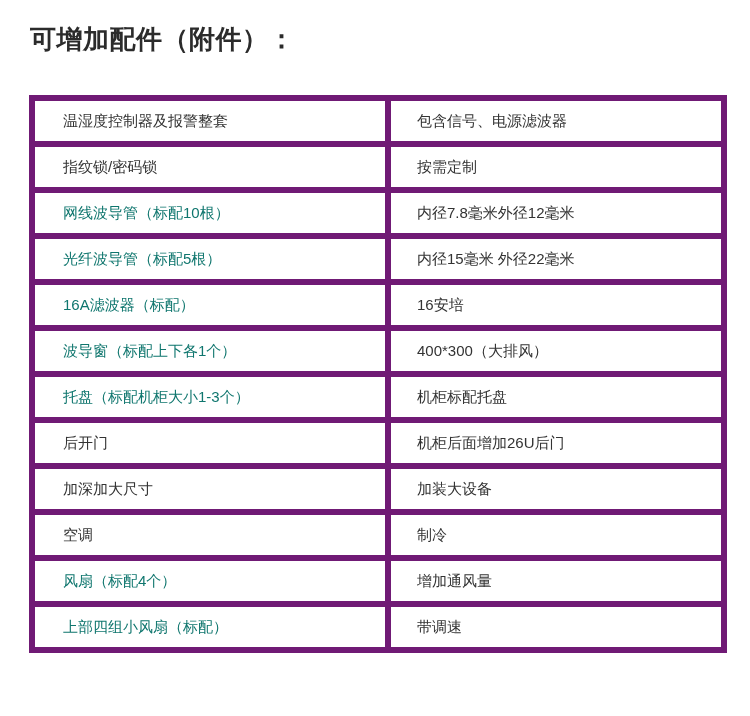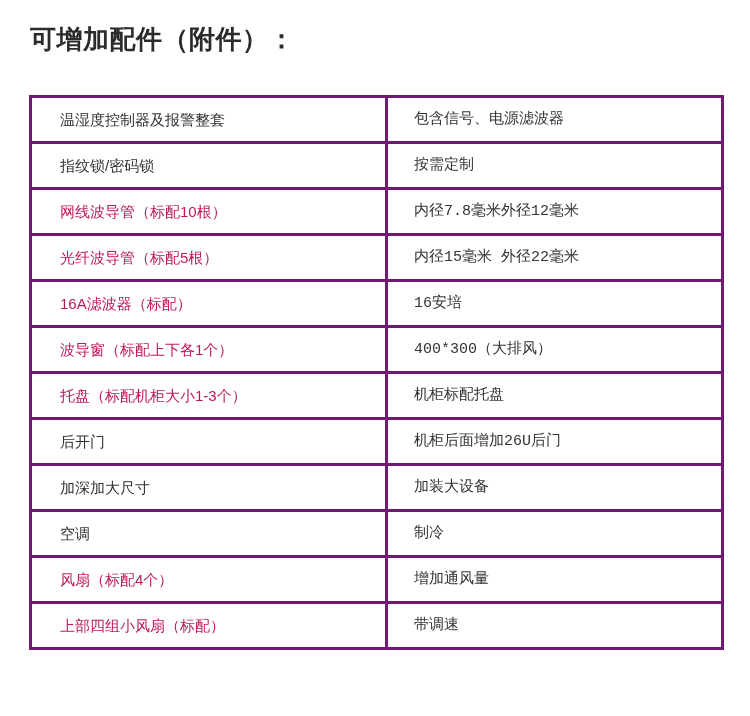--- a/index.html
+++ b/index.html
@@ -33,34 +33,33 @@
     position: absolute;
     left: 29px;
     top: 95px;
     width: 692px;
     border-collapse: collapse;
     table-layout: fixed;
   }
   .accessory-table col.c1 { width: 356px; }
   .accessory-table col.c2 { width: 336px; }
   .accessory-table td {
-    border: 3px solid #701a75;
+    border: 6px solid #701a75;
     height: 46px;
     padding: 0 0 0 28px;
     font-size: 15px;
     vertical-align: middle;
     line-height: 1.3;
     box-sizing: border-box;
   }
   .accessory-table td.col-right {
     padding-left: 26px;
-    font-family: Liberation Mono, monospace;
   }
   .accessory-table tr td.red {
-    color: #be185d;
+    color: #0f766e;
   }
   .accessory-table tr td.dark {
     color: #333333;
   }
 </style>
 </head>
 <body>
 
 <div class="page">
 

